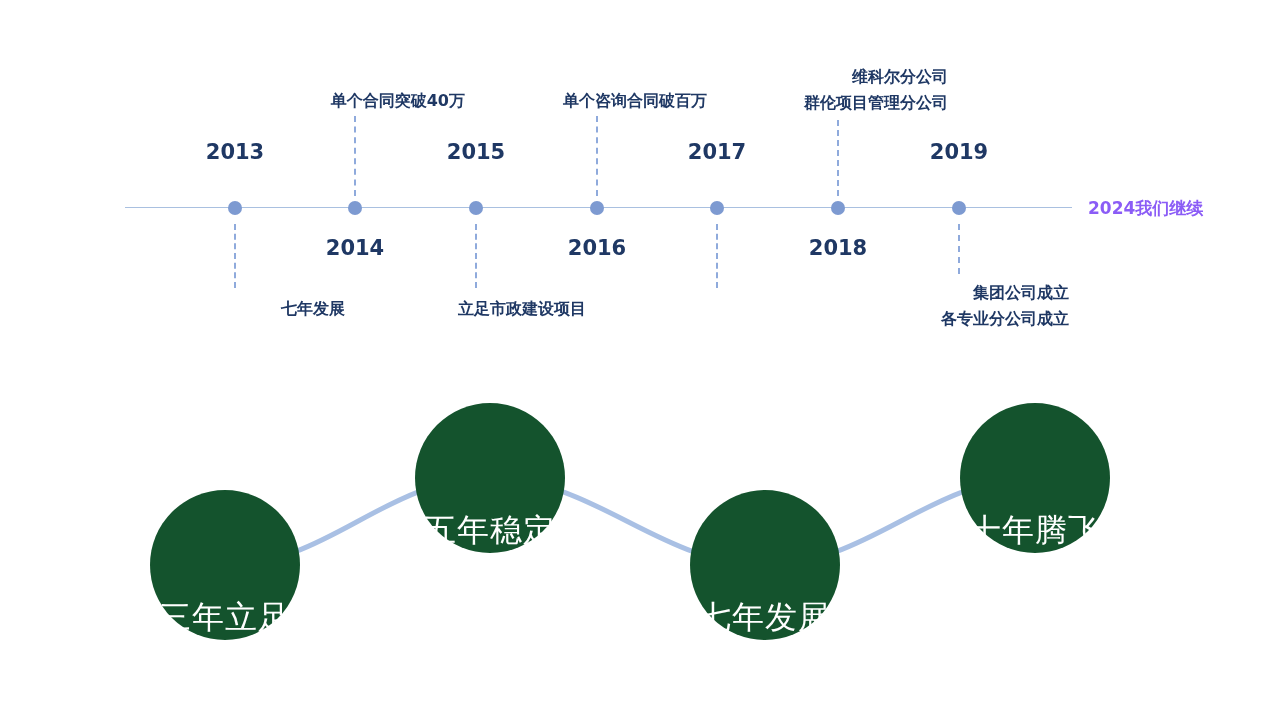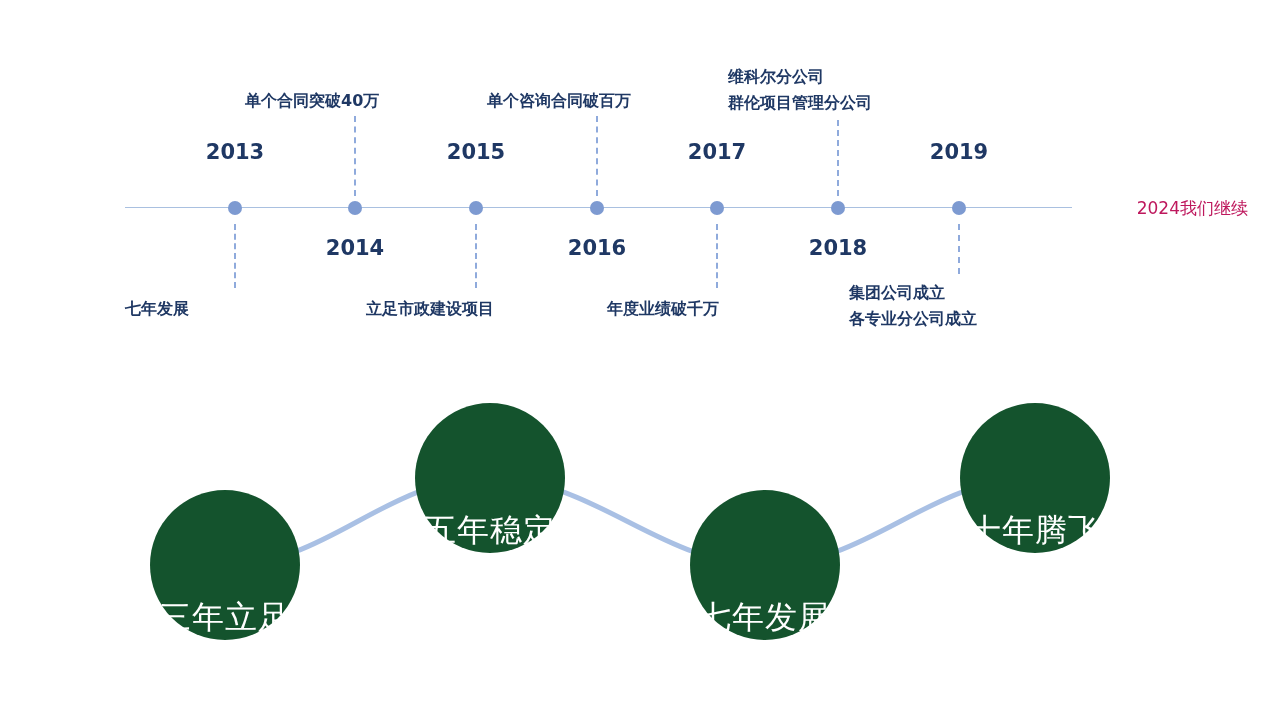--- a/index.html
+++ b/index.html
@@ -9,37 +9,37 @@
     font-family:"DejaVu Sans","Liberation Sans",sans-serif;
   }
 
   
   .tl-axis {
     position:absolute; left:125px; top:207px; width:947px; height:0;
     border-top:1.5px solid #A9C0E0;
   }
   .tl-end {
     position:absolute; left:1088px; top:197px; width:160px;
-    font-size:17px; font-weight:normal; color:#be185d; text-align:right;
+    font-size:17px; font-weight:bold; color:#8b5cf6; text-align:left;
   }
   .ms { position:absolute; top:0; width:220px; height:350px; }
   .ms .dot {
     position:absolute; left:103px; top:201px; width:14px; height:14px;
     border-radius:50%; background:#7D9AD1;
   }
   .ms .year {
     position:absolute; width:100%; text-align:center;
     font-size:21px; font-weight:bold; color:#1F3864;
   }
   .ms .dash {
     position:absolute; left:109px; width:0;
     border-left:2px dashed #8FAADC;
   }
   .ms .label {
-    position:absolute; width:100%; text-align:left;
+    position:absolute; width:100%; text-align:right;
     font-size:16px; font-weight:bold; color:#1F3864;
     white-space:pre-line; line-height:1.6;
   }
   
   .ms.lbl-below .year  { top:140px; }
   .ms.lbl-below .dash  { top:224px; height:64px; }
   .ms.lbl-below .label { top:296px; }
   .ms.lbl-below.two .dash  { top:224px; height:50px; }
   .ms.lbl-below.two .label { top:280px; }
   
@@ -95,21 +95,20 @@
     <div class="year">2016</div>
     <div class="dot"></div>
     <div class="dash"></div>
     <div class="label">单个咨询合同破百万</div>
   </div>
 
   <div class="ms lbl-below" style="left:607px">
     <div class="year">2017</div>
     <div class="dot"></div>
     <div class="dash"></div>
-    <div class="label">年度业绩破千万</div>
   </div>
 
   <div class="ms lbl-above two" style="left:728px">
     <div class="year">2018</div>
     <div class="dot"></div>
     <div class="dash"></div>
     <div class="label">维科尔分公司
 群伦项目管理分公司</div>
   </div>
 

